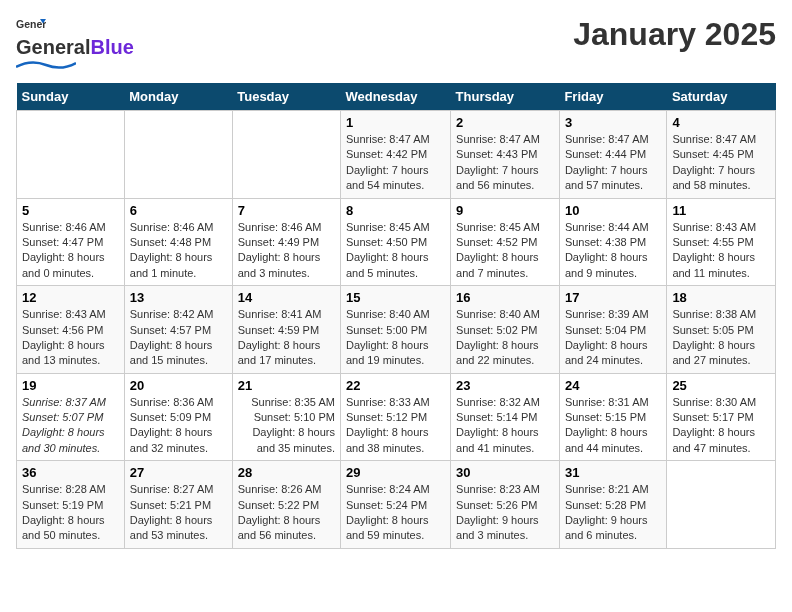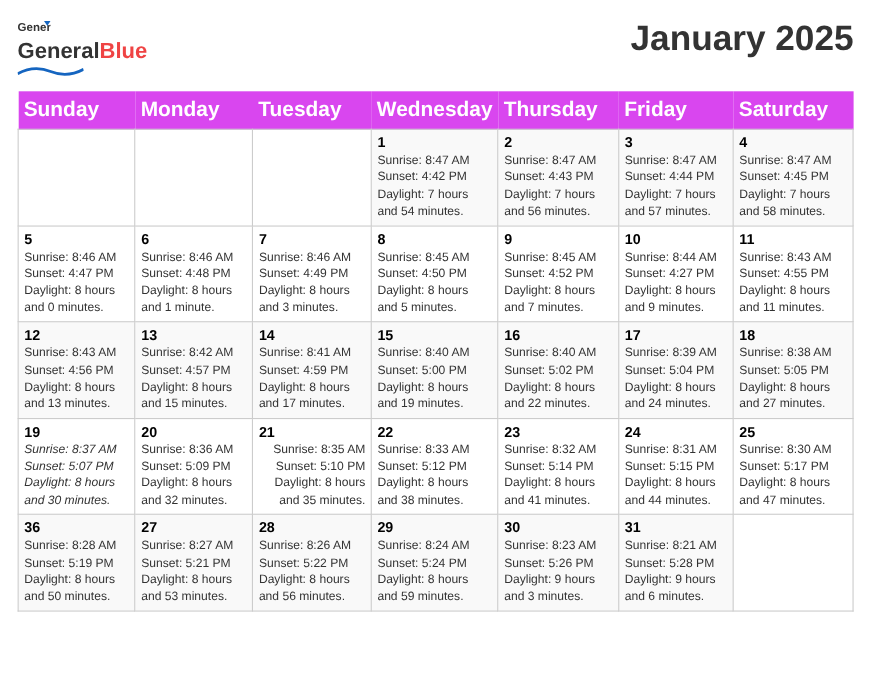--- a/index.html
+++ b/index.html
@@ -37,25 +37,25 @@
     .location-title {
       font-size: 16px;
       color: #333;
     }
     table {
       width: 100%;
       border-collapse: collapse;
       font-size: 11px;
     }
     thead tr th {
-      background-color: #d946ef;
+      background-color: #0c4a6e;
       color: #fff;
       text-align: left;
       padding: 6px 5px;
-      font-size: 19px;
+      font-size: 13px;
       font-weight: bold;
     }
     tbody tr td {
       vertical-align: top;
       padding: 4px 5px;
       border: 1px solid #ccc;
       width: 113px;
       min-height: 70px;
       background: #fff;
     }
@@ -78,21 +78,21 @@
 <body>
 
 <div class="header">
   <div class="logo">
     <svg class="logo-icon" viewBox="0 0 40 24" xmlns="http://www.w3.org/2000/svg">
       <text x="0" y="16" font-size="14" font-weight="bold" fill="#333" font-family="Arial">General</text>
       <polygon points="32,4 40,4 36,10" fill="#1565C0"></polygon>
     </svg>
     <div style="display:flex; align-items:baseline; gap:0;">
       <span style="font-size:20px; font-weight:bold; color:#333;">General</span>
-        <span style="font-size:20px; font-weight:bold; color:#ef4444;">Blue</span>
+        <span style="font-size:20px; font-weight:bold; color:#6d28d9;">Blue</span>
     </div>
     <svg width="60" height="12" viewBox="0 0 60 12" xmlns="http://www.w3.org/2000/svg">
       <path d="M0,8 Q15,0 30,6 Q45,12 60,4" stroke="#1565C0" stroke-width="2.5" fill="none"></path>
     </svg>
   </div>
   <div class="title-block">
     <div class="month-title">January 2025</div>
   </div>
 </div>
 
@@ -174,21 +174,21 @@
         <td>
           <span class="day-num">9</span>
           <div class="day-info" style="white-space: pre-line;">Sunrise: 8:45 AM
 Sunset: 4:52 PM
 Daylight: 8 hours
 and 7 minutes.</div>
         </td>
         <td>
           <span class="day-num">10</span>
           <div class="day-info" style="white-space: pre-line;">Sunrise: 8:44 AM
-Sunset: 4:27 PM
+Sunset: 4:38 PM
 Daylight: 8 hours
 and 9 minutes.</div>
         </td>
         <td>
           <span class="day-num">11</span>
           <div class="day-info" style="white-space: pre-line;">Sunrise: 8:43 AM
 Sunset: 4:55 PM
 Daylight: 8 hours
 and 11 minutes.</div>
         </td>

